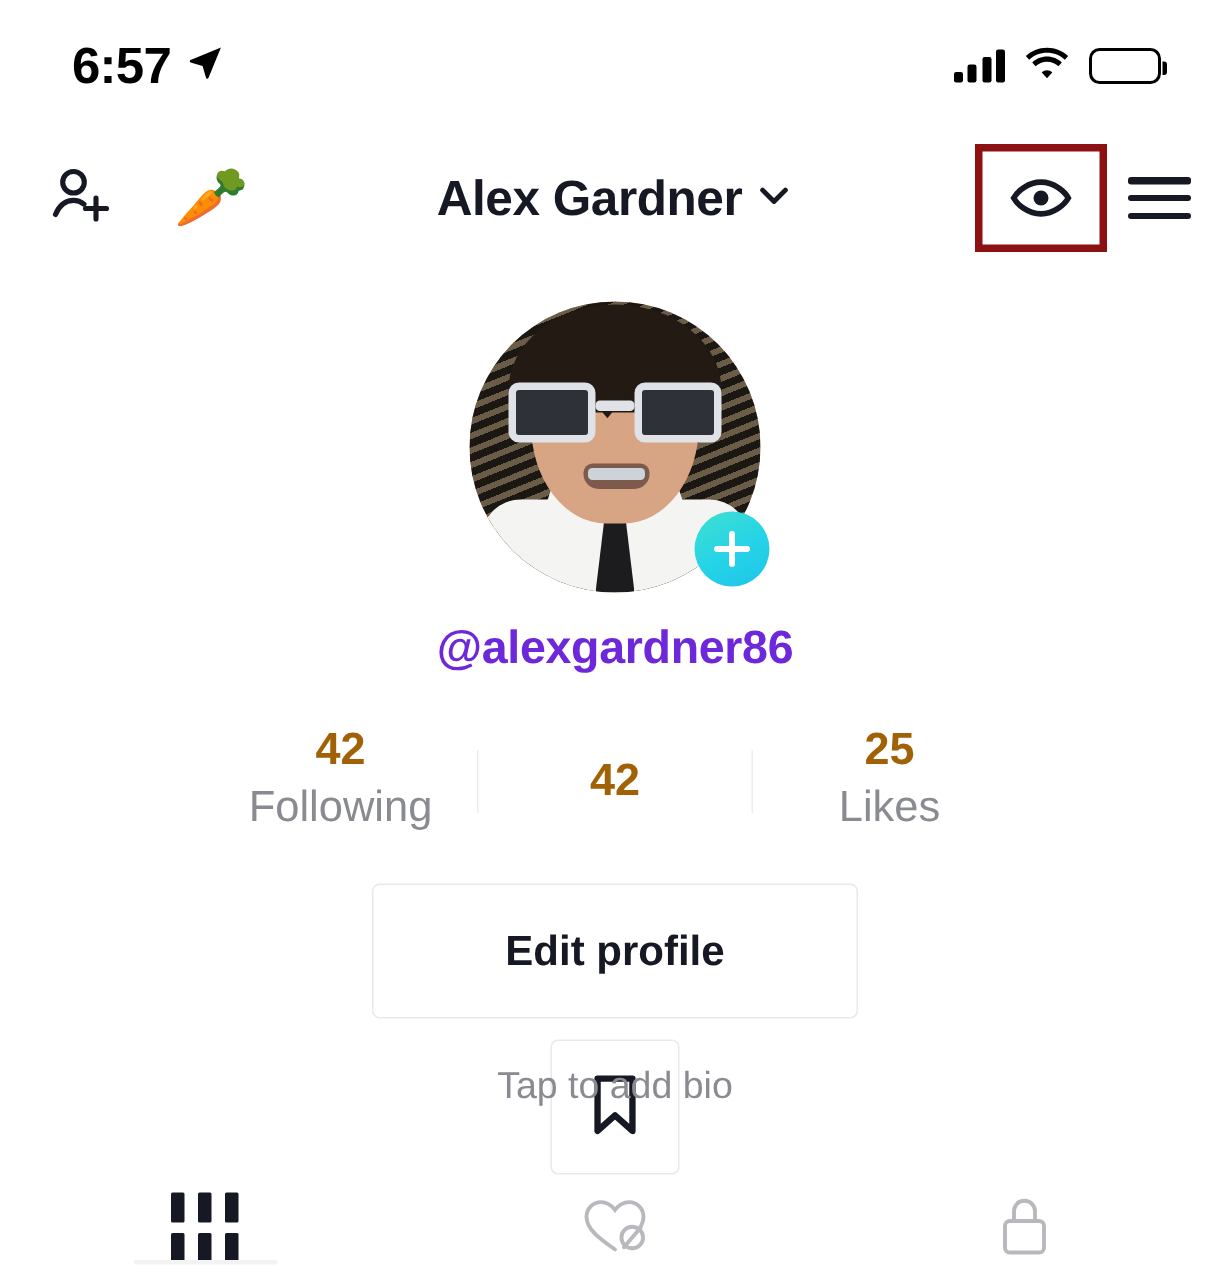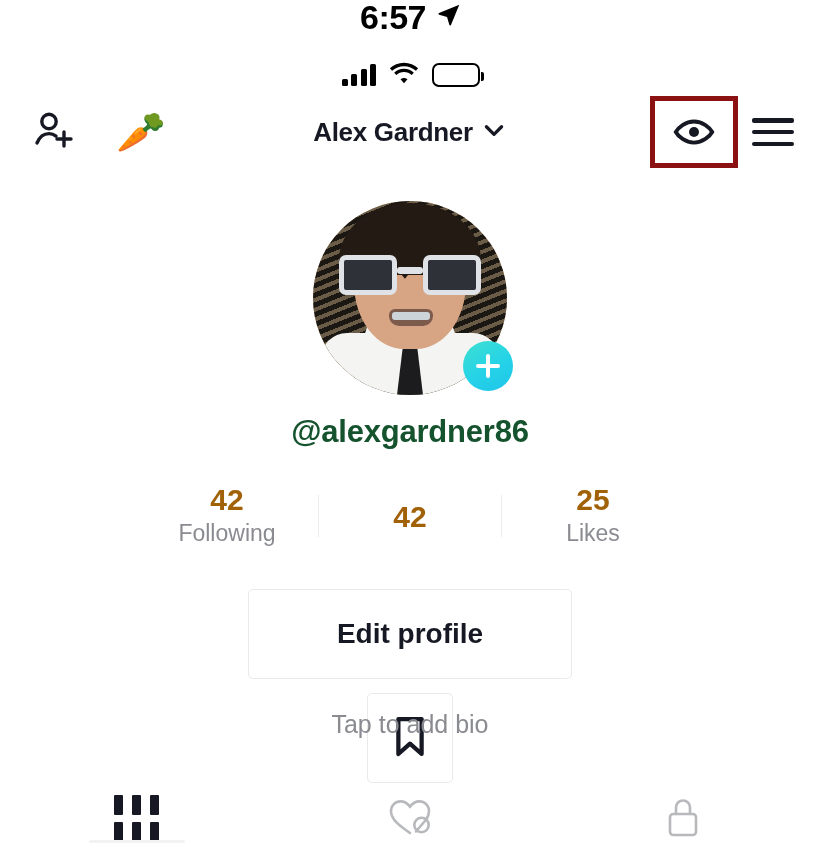--- a/index.html
+++ b/index.html
@@ -20,21 +20,20 @@
   
   .status-bar {
     position: absolute;
     top: 0; left: 0;
     width: 820px;
     height: 88px;
     display: flex;
     align-items: center;
     justify-content: space-between;
     padding: 0 46px 0 48px;
-    flex-direction: column;
   }
   .status-left {
     display: flex;
     align-items: center;
     gap: 10px;
   }
   .status-time {
     font-size: 34px;
     font-weight: bold;
     color: #000000;
@@ -117,21 +116,21 @@
     left: 0; top: 0;
     width: 820px;
     height: 88px;
     display: flex;
     align-items: center;
     justify-content: center;
     gap: 8px;
     pointer-events: none;
   }
   .nav-title {
-    font-size: 26px;
+    font-size: 33px;
     font-weight: bold;
     color: #161823;
     letter-spacing: -0.3px;
   }
   .nav-right {
     position: absolute;
     right: 26px;
     top: 0;
     height: 88px;
     display: flex;
@@ -314,21 +313,21 @@
   .plus-badge::after  { width: 4.5px; height: 24px; }
 
   
   .username {
     position: absolute;
     top: 414px;
     width: 820px;
     text-align: center;
     font-size: 31px;
     font-weight: bold;
-    color: #14532d;
+    color: #6d28d9;
     letter-spacing: -0.2px;
   }
 
   
   .stats {
     position: absolute;
     top: 482px;
     left: 50%;
     transform: translateX(-50%);
     display: flex;
@@ -339,21 +338,21 @@
     text-align: center;
     cursor: pointer;
   }
   .stat-num {
     font-size: 30px;
     font-weight: bold;
     color: #a16207;
     line-height: 1.18;
   }
   .stat-label {
-    font-size: 23px;
+    font-size: 29px;
     color: #8a8b91;
     line-height: 1.45;
   }
   .stat-div {
     width: 1px;
     height: 42px;
     background: #ededee;
   }
 
   

